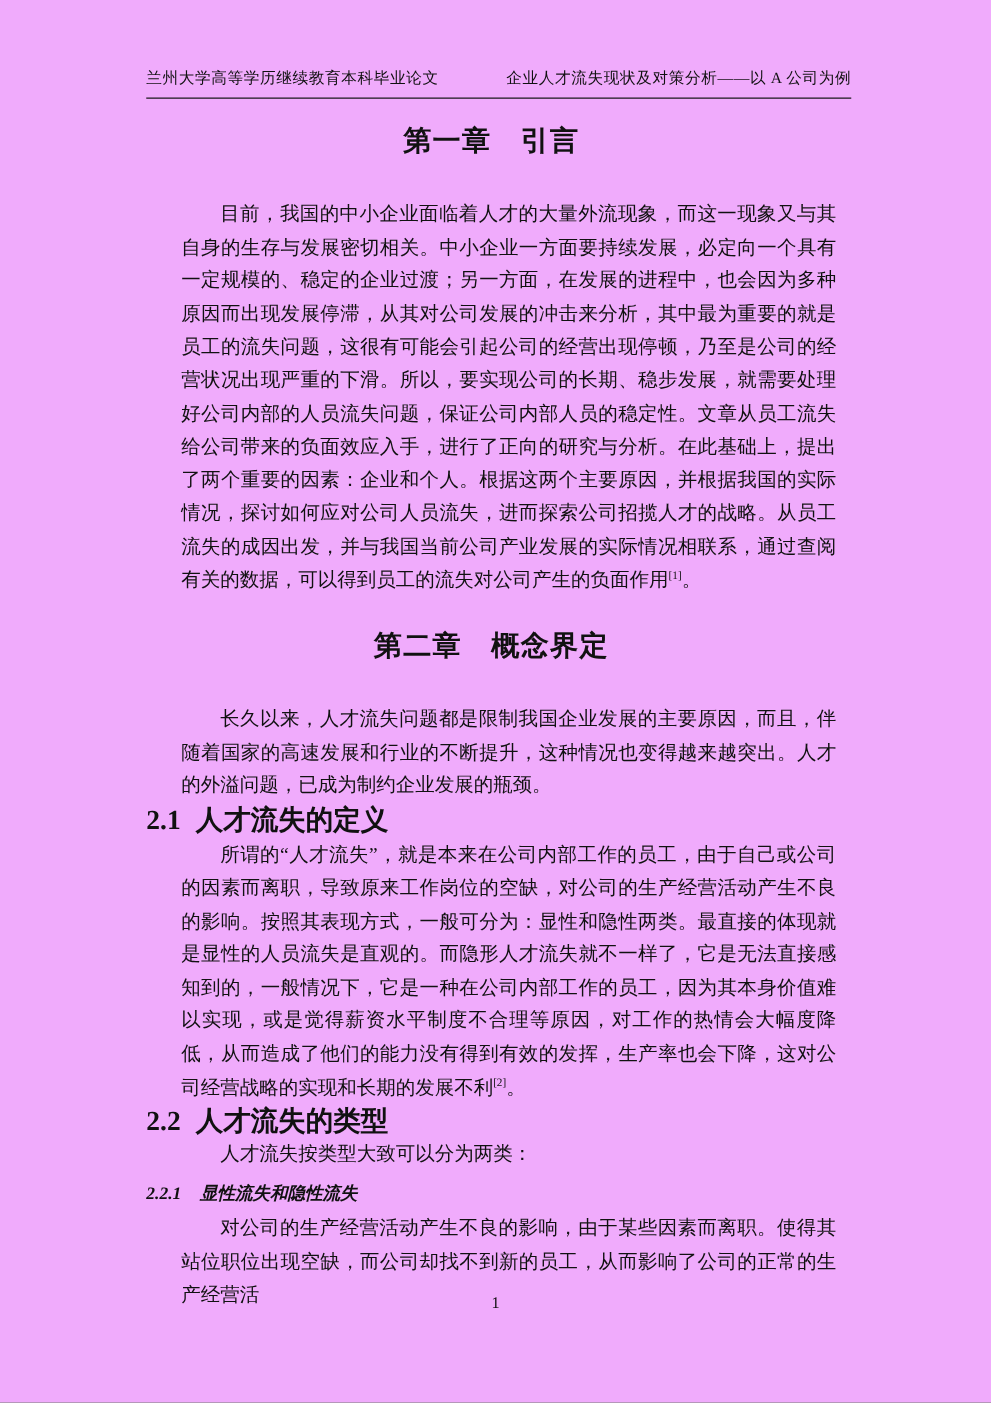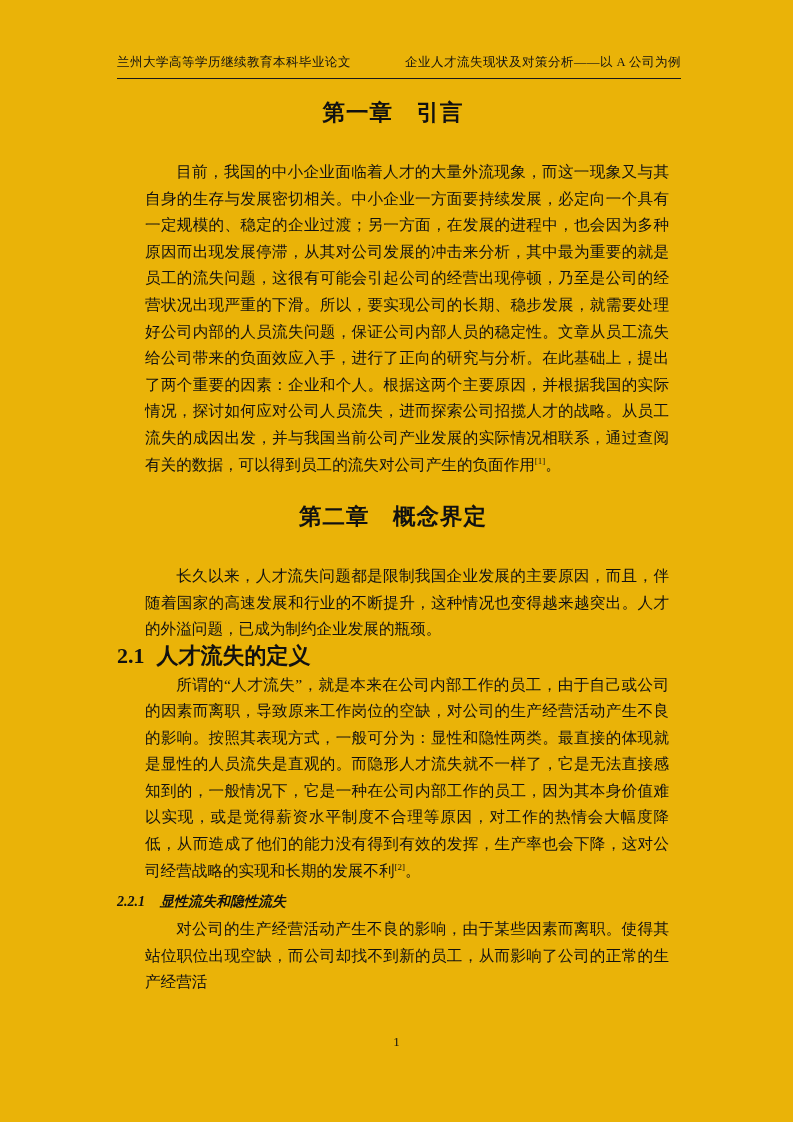--- a/index.html
+++ b/index.html
@@ -2,21 +2,21 @@
 <html><head>
 <meta charset="utf-8">
 <style>
   * { margin: 0; padding: 0; box-sizing: border-box; }
   html, body { background: #888; }
   .page {
     position: relative;
     width: 793px;
     height: 1122px;
     margin: 0 auto;
-    background: #eab308;
+    background: #f0abfc;
     color: #111111;
     font-family: "Liberation Serif", "DejaVu Serif", serif;
     overflow: hidden;
   }
   .header {
     position: absolute;
     left: 117px;
     right: 112px;
     top: 54px;
     display: flex;
@@ -106,21 +106,23 @@
     <p class="body-para"><span>目前，我国的中小企业面临着人才的大量外流现象，而这一现象又与其自身的生存与发展密切相关。中小企业一方面要持续发展，必定向一个具有一定规模的、稳定的企业过渡；另一方面，在发展的进程中，也会因为多种原因而出现发展停滞，从其对公司发展的冲击来分析，其中最为重要的就是员工的流失问题，这很有可能会引起公司的经营出现停顿，乃至是公司的经营状况出现严重的下滑。所以，要实现公司的长期、稳步发展，就需要处理好公司内部的人员流失问题，保证公司内部人员的稳定性。文章从员工流失给公司带来的负面效应入手，进行了正向的研究与分析。在此基础上，提出了两个重要的因素：企业和个人。根据这两个主要原因，并根据我国的实际情况，探讨如何应对公司人员流失，进而探索公司招揽人才的战略。从员工流失的成因出发，并与我国当前公司产业发展的实际情况相联系，通过查阅有关的数据，可以得到员工的流失对公司产生的负面作用</span><sup class="footnote-ref">[1]</sup><span>。</span></p>
 
     <h1 class="chapter-title second">第二章　概念界定</h1>
 
     <p class="body-para">长久以来，人才流失问题都是限制我国企业发展的主要原因，而且，伴随着国家的高速发展和行业的不断提升，这种情况也变得越来越突出。人才的外溢问题，已成为制约企业发展的瓶颈。</p>
 
     <h2 class="section-heading"><span class="heading-num">2.1</span><span>人才流失的定义</span></h2>
 
     <p class="body-para no-gap"><span>所谓的“人才流失”，就是本来在公司内部工作的员工，由于自己或公司的因素而离职，导致原来工作岗位的空缺，对公司的生产经营活动产生不良的影响。按照其表现方式，一般可分为：显性和隐性两类。最直接的体现就是显性的人员流失是直观的。而隐形人才流失就不一样了，它是无法直接感知到的，一般情况下，它是一种在公司内部工作的员工，因为其本身价值难以实现，或是觉得薪资水平制度不合理等原因，对工作的热情会大幅度降低，从而造成了他们的能力没有得到有效的发挥，生产率也会下降，这对公司经营战略的实现和长期的发展不利</span><sup class="footnote-ref">[2]</sup><span>。</span></p>
 
+    <h2 class="section-heading"><span class="heading-num">2.2</span><span>人才流失的类型</span></h2>
 
+    <p class="body-para tight">人才流失按类型大致可以分为两类：</p>
 
     <h3 class="subsection-heading"><span class="heading-num">2.2.1</span><span>显性流失和隐性流失</span></h3>
 
     <p class="body-para no-gap">对公司的生产经营活动产生不良的影响，由于某些因素而离职。使得其站位职位出现空缺，而公司却找不到新的员工，从而影响了公司的正常的生产经营活</p>
 
   </div>
 
   <div class="footer">
     <span>1</span>
   </div>

